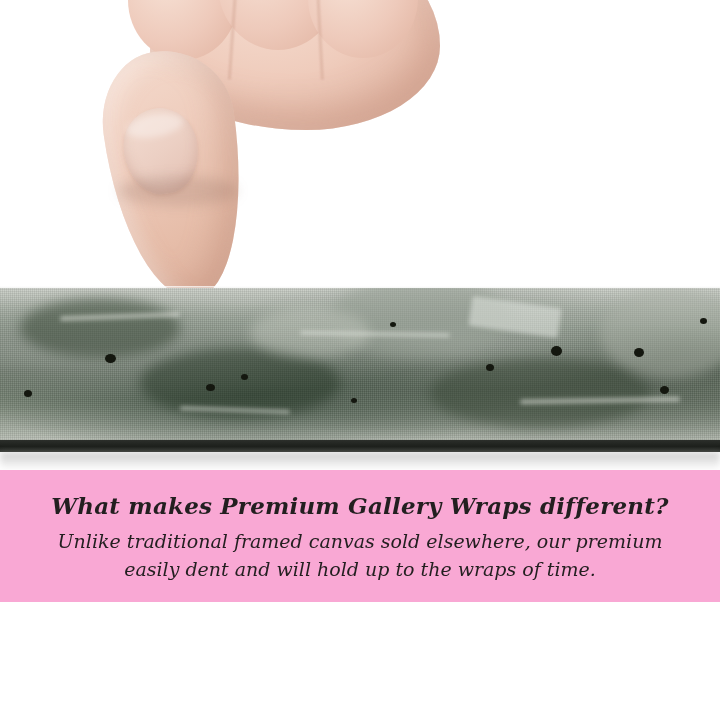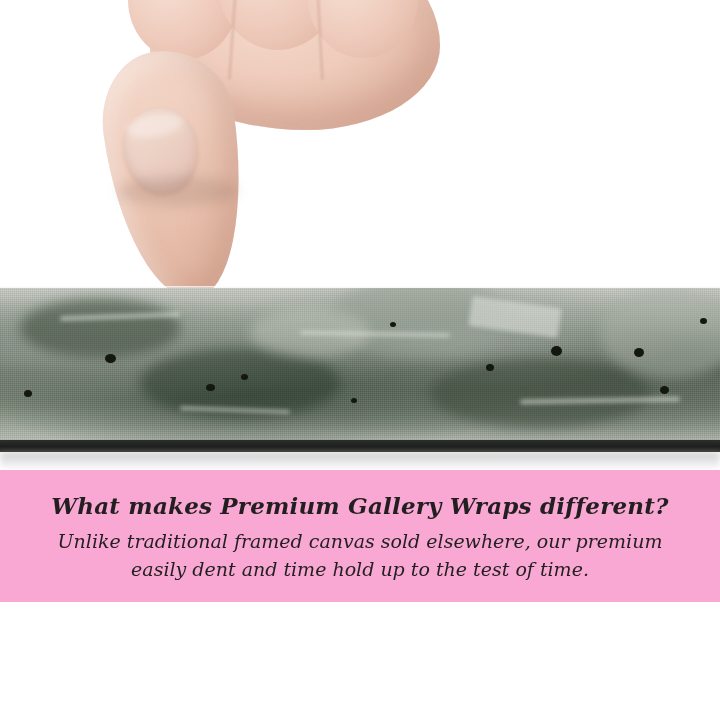--- a/index.html
+++ b/index.html
@@ -249,17 +249,17 @@
     </div>
 
     <div class="wrap-edge"></div>
     <div class="wrap-shadow"></div>
   </div>
 
   <div class="caption">
     <h2>What makes Premium Gallery Wraps different?</h2>
     <p>
       <span class="line">Unlike traditional framed canvas sold elsewhere, our premium</span>
-      <span class="line">easily dent and time hold up to the test of time.</span>
+      <span class="line">easily dent and will hold up to the wraps of time.</span>
     </p>
   </div>
 
 </div>
 
 </body></html>

